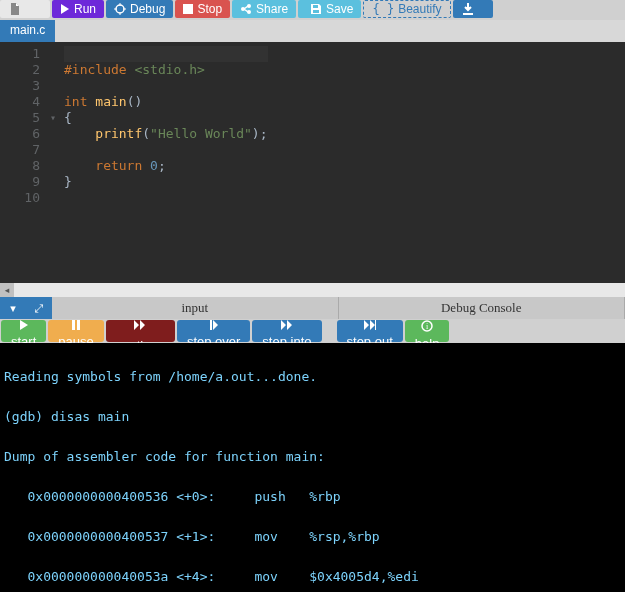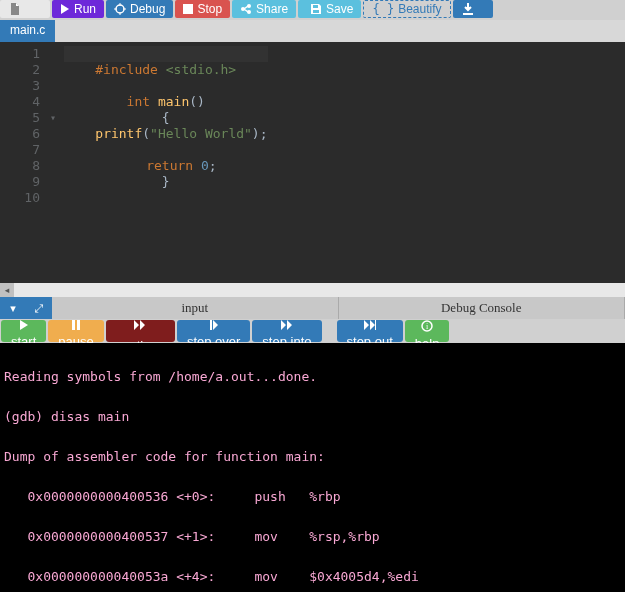--- a/index.html
+++ b/index.html
@@ -71,21 +71,21 @@
 .fold-marker {
   width: 10px;
   padding: 4px 0;
   color: #606366;
 }
 .fold-line { height: 16px; line-height: 16px; font-size: 10px; text-align: center; }
 .code {
   padding: 4px 0 4px 6px;
   color: #a9b7c6;
 }
-.code-line { height: 16px; line-height: 16px; white-space: pre; text-align: center; }
+.code-line { height: 16px; line-height: 16px; white-space: pre; }
 .k-orange { color: #cc7832; }
 .k-green { color: #6a8759; }
 .k-yellow { color: #ffc66d; }
 .k-blue { color: #6897bb; }
 .k-white { color: #a9b7c6; }
 .cursor-line { background: #323232; }
 .hscroll {
   height: 14px;
   background: #d8d8d8;
   display: flex;
@@ -145,21 +145,21 @@
 }
 .dbtn-start { background: #5cb85c; }
 .dbtn-pause { background: #f0ad4e; }
 .dbtn-cont { background: #7f1d1d; gap: 8px; }
 .dbtn-stepover { background: #337ab7; }
 .dbtn-stepinto { background: #337ab7; }
 .dbtn-stepout { background: #337ab7; margin-left: 13px; }
 .dbtn-help { background: #5cb85c; }
 .console {
   background: #000;
-  color: #f9a8d4;
+  color: #7dd3fc;
   font-family: Consolas, monospace;
   font-size: 13px;
   padding: 4px;
   flex: 1;
   overflow: auto;
   white-space: pre;
   line-height: 20px;
 }
 svg { display: block; }
 </style>

